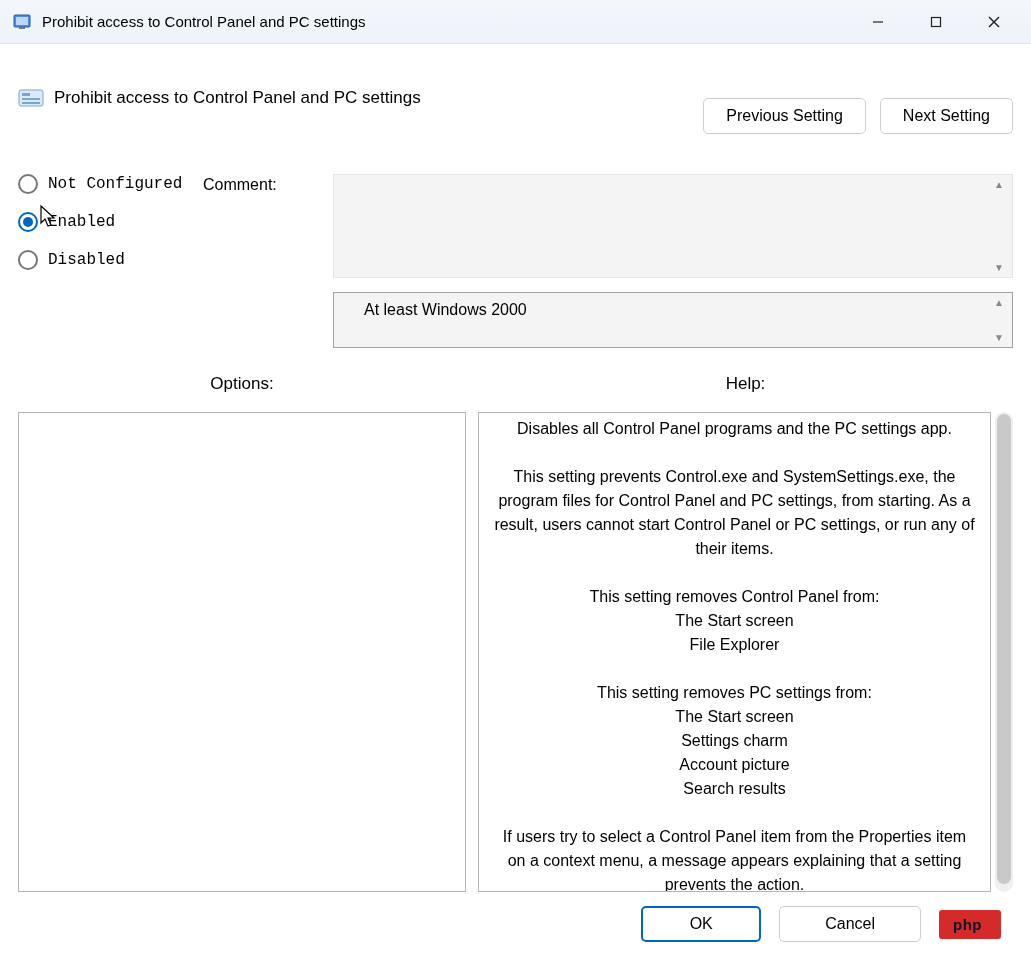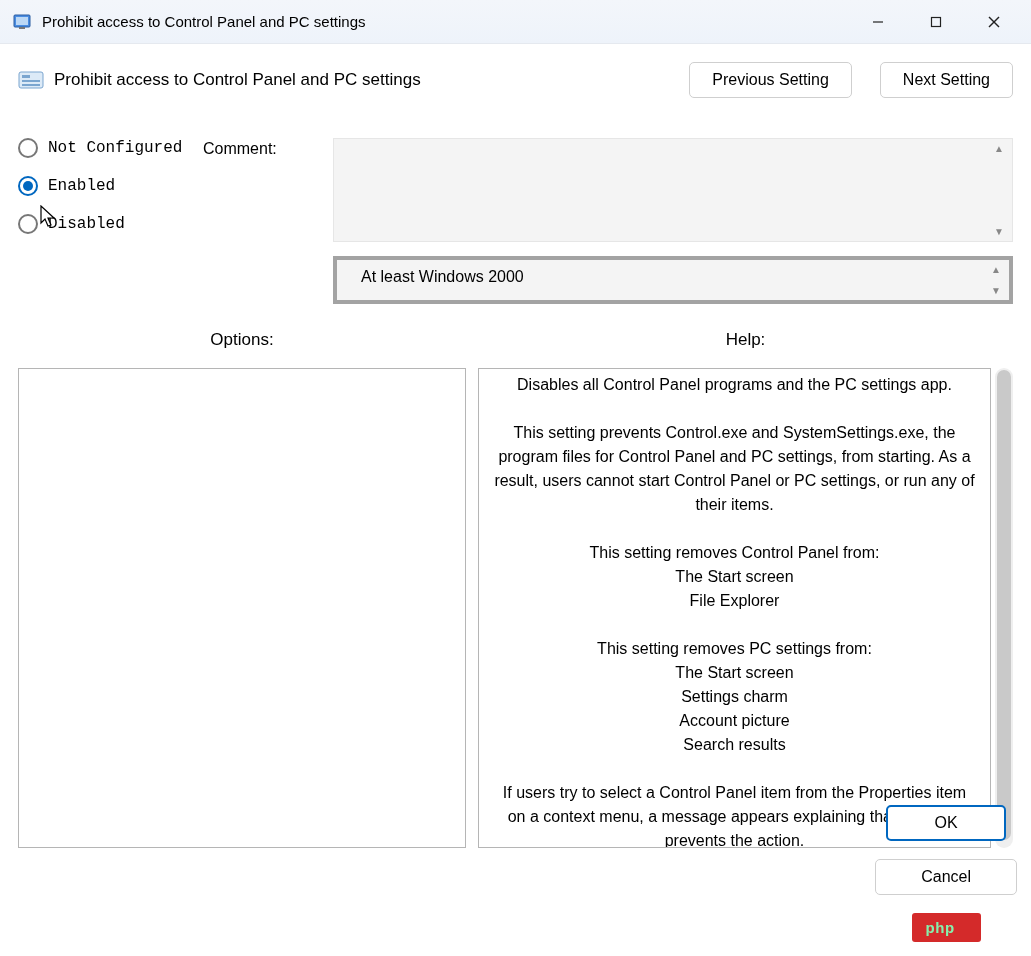--- a/index.html
+++ b/index.html
@@ -26,21 +26,21 @@
   display: flex; align-items: center; justify-content: center;
 }
 .titlebar-title { font-size: 15px; }
 .titlebar-controls { margin-left: auto; display: flex; gap: 0; }
 .tb-btn { width: 58px; height: 40px; display:flex; align-items:center; justify-content:center; background: transparent; border:none; }
 .tb-btn svg { width: 14px; height: 14px; }
 .content { padding: 18px 18px 12px 18px; }
 .header-row { display:flex; align-items:center; }
 .header-icon { width: 26px; height: 22px; margin-right: 10px; display:flex; align-items:center; justify-content:center; }
 .policy-title { font-size: 17px; }
-.nav-buttons { margin-left:auto; display:flex; gap:28px; }
+.nav-buttons { margin-left:auto; display:flex; gap:14px;margin-top:36px; }
 .win-btn {
   background:#fff; border:1px solid #cfcfcf; border-radius:5px;
   padding: 8px 22px; font-size:16px; font-family:inherit; cursor:default;
   min-width: 120px; text-align:center;
 }
 .win-btn:focus, .win-btn.primary { outline:none; }
 .win-btn.primary { border:2px solid #0067c0; padding:7px 40px; }
 .settings-grid {
   display:grid;
   grid-template-columns: 185px 130px 1fr;
@@ -57,22 +57,22 @@
 .radio-inner { width:10px; height:10px; border-radius:50%; background:#0067c0; display:none; }
 .radio-item.selected .radio-inner { display:block; }
 .label-cell { font-size:16px; padding-top:2px; }
 .comment-box {
   grid-column:3; grid-row:1;
   height: 104px; background:#f4f4f4; border:1px solid #e6e6e6;
   position:relative; margin-bottom:14px;
 }
 .supported-label { grid-column:2; grid-row:2; font-size:16px; padding-top:6px; }
 .supported-box {
-  grid-column:3; grid-row:2; height:48px; background:#f4f4f4; border:4px solid #a3a3a3;
-  padding: 8px 24px; font-size:16px; position:relative;
+  grid-column:3; grid-row:2; height:56px; background:#f4f4f4; border:1px solid #a3a3a3;
+  padding: 8px 30px; font-size:16px; position:relative;
 }
 .scroll-arrows { position:absolute; right:4px; top:4px; bottom:4px; width:18px; display:flex; flex-direction:column; justify-content:space-between; }
 .scroll-arrows span { font-size:10px; color:#888; text-align:center; }
 .columns-row { display:flex; gap:12px; margin-top:26px;text-align:center; }
 .col { flex:1; display:flex; flex-direction:column; }
 .col-header { font-size:17px; margin-bottom:18px; }
 .options-box {
   flex:1; border:1px solid #b5b5b5; background:#fff; height:480px;
 }
 .help-wrapper { flex:1; display:flex; gap:4px; }
@@ -83,25 +83,25 @@
 .help-box .para { margin-bottom: 0; }
 .help-box .blank { height: 24px; }
 .help-scrollbar {
   width:18px; background:#efefef; border-radius:9px; position:relative; height:480px;
 }
 .help-thumb {
   position:absolute; left:2px; right:2px; top:2px; height:470px;
   background:#c9c9c9; border-radius:8px;
 }
 .footer-row {
-  position:absolute; bottom:14px; right:14px; display:flex; gap:18px; align-items:center;flex-direction:column;
+  position:absolute; bottom:14px; right:30px; display:flex; gap:18px; align-items:center;
 }
 .badge {
-  background:#d42a2a; color:#86efac; font-weight:bold; font-size:15px;
-  padding:6px 26px 6px 14px; border-radius:3px; letter-spacing:0.5px;
+  background:#d42a2a; color:#0f172a; font-weight:bold; font-size:15px;
+  padding:6px 19px 6px 14px; border-radius:3px; letter-spacing:0.5px;
   font-family: Arial, sans-serif;
 }
 .cursor {
   position:absolute; left:40px; top:205px; pointer-events:none;
 }
 </style>
 </head>
 <body>
 
 <div class="titlebar">

